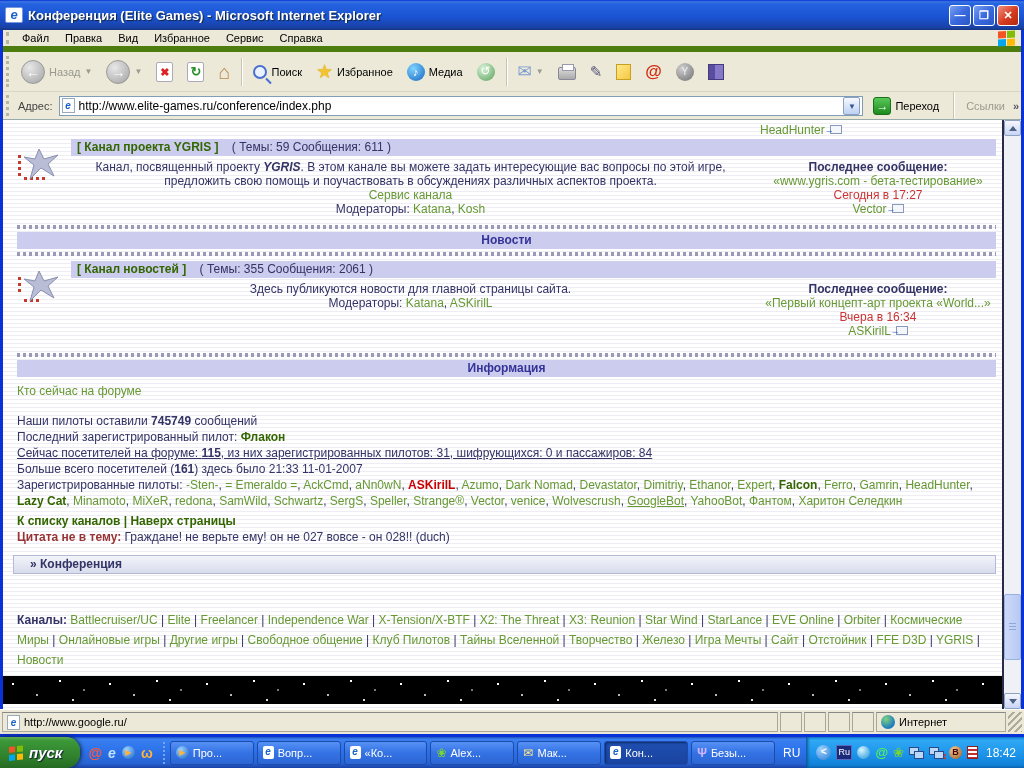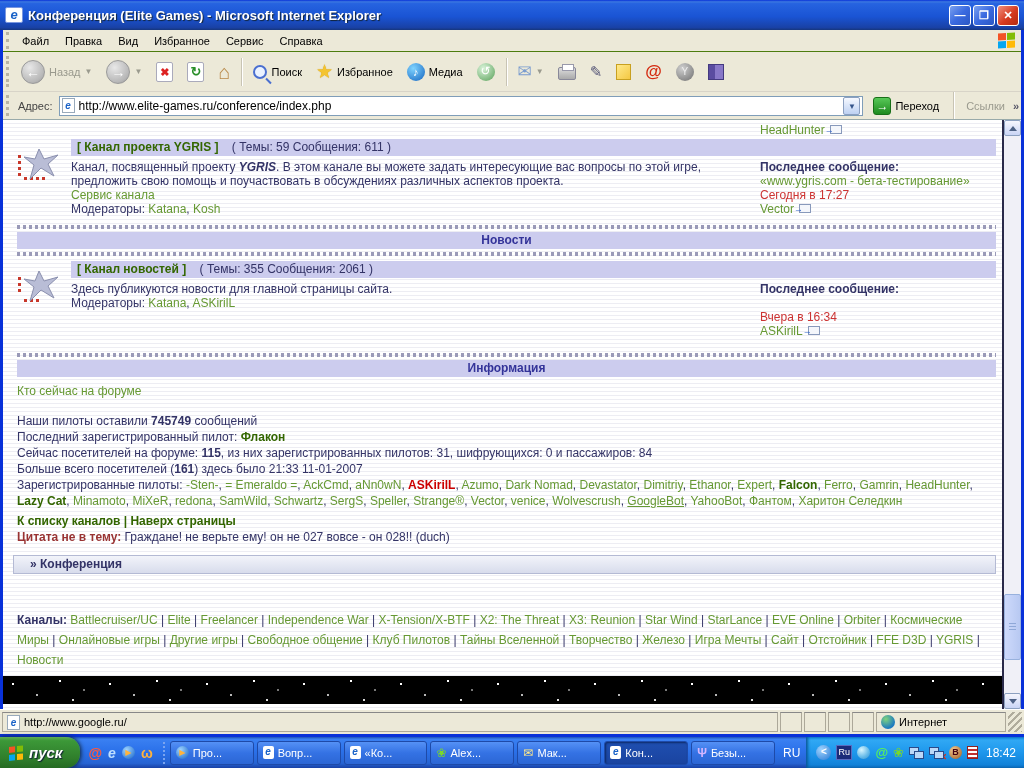--- a/index.html
+++ b/index.html
@@ -10,21 +10,21 @@
   body{width:1024px;height:768px;overflow:hidden;background:#000;}
   .window{width:1024px;height:737px;border-left:3px solid #0831d9;border-right:3px solid #0831d9;background:#fff;display:flex;flex-direction:column;}
   
   .titlebar{height:30px;background:linear-gradient(180deg,#0831d9 0%,#3b77e0 6%,#2663e0 12%,#1a54d4 55%,#1941a5 92%,#16367c 100%);display:flex;align-items:center;padding:0 5px;margin:0 -3px;}
   .titlebar .tlogo{width:18px;height:16px;background:#fff;border:1px solid #7a96df;border-radius:2px;color:#1b63c8;font-weight:bold;font-style:italic;font-size:13px;line-height:14px;text-align:center;margin-right:5px;}
   .title-text{color:#fff;font-weight:bold;font-size:13px;text-shadow:1px 1px 1px #123;flex:1;white-space:nowrap;overflow:hidden;}
   .winbtn{width:22px;height:21px;border:1px solid #fff;border-radius:3px;margin-left:2px;color:#fff;font-size:11px;line-height:19px;text-align:center;font-weight:bold;}
   .btn-min,.btn-max{background:linear-gradient(135deg,#7ba1ef 0%,#3a6ae0 50%,#2b57c4 100%);}
   .btn-close{background:linear-gradient(135deg,#f1907f 0%,#e25ampx 0%,#d63a1f 55%,#b32b10 100%);background:linear-gradient(135deg,#f1907f,#d63a1f 55%,#b32b10);}
   
-  .menubar{height:22px;background:var(--chrome);display:flex;align-items:center;font-size:11px;color:#000;border-bottom:1px solid #4d7c0f;}
+  .menubar{height:22px;background:var(--chrome);display:flex;align-items:center;font-size:11px;color:#000;border-bottom:6px solid #4d7c0f;}
   .grip{width:5px;height:80%;border-left:3px dotted #b8b4a4;margin:0 3px;}
   .menu-item{padding:3px 8px;}
   .winflag{margin-left:auto;margin-right:6px;display:grid;grid-template-columns:8px 8px;grid-gap:1px;transform:skewY(-4deg);}
   .winflag i{height:7px;display:block;}
   
   .toolbar{height:40px;background:var(--chrome);display:flex;align-items:center;font-size:11px;border-bottom:1px solid #d8d4c8;}
   .tbtn{display:flex;align-items:center;gap:4px;padding:4px 6px;border:1px solid transparent;border-radius:2px;white-space:nowrap;}
   .navcircle{width:24px;height:24px;border-radius:50%;background:radial-gradient(circle at 35% 30%,#e8e8e8,#b7b7b7 70%,#909090);border:1px solid #9a9a9a;color:#fff;font-size:14px;font-weight:bold;text-align:center;line-height:22px;}
   .disabled-label{color:#9a9a8e;}
   .ddarrow{color:#9a9a8e;font-size:8px;}
@@ -60,21 +60,21 @@
   
   .content{flex:1;position:relative;background:repeating-linear-gradient(180deg,#ffffff 0 3px,#ededf3 3px 4px);display:flex;border-top:1px solid #9aa;}
   .page{flex:1;padding:2px 6px 0 14px;font-size:12px;color:var(--navy);border-right:2px solid #2a2a4a;overflow:hidden;}
   .row{display:flex;}
   .icon-col{width:54px;padding-top:10px;}
   .main-col{flex:1;}
   .band{background:var(--band);height:17px;line-height:17px;font-weight:bold;padding:0 6px;margin:2px 0;}
   .band .ctitle{color:var(--dgreen);}
   .band .cstats{color:var(--navy);font-weight:normal;margin-left:10px;}
   .section-band{background:var(--band);height:17px;line-height:17px;text-align:center;font-weight:bold;color:#333399;margin:3px 0;}
-  .row-body{display:flex;padding:2px 0 6px;}
+  .row-body{display:flex;padding:2px 0 6px;text-align:center;}
   .desc-col{flex:1;padding-right:10px;line-height:14px;}
   .last-col{width:236px;line-height:14px;}
   .glink{color:var(--green);cursor:pointer;}
   .bold-navy{font-weight:bold;color:var(--navy);}
   .reddate{color:var(--red);}
   .jump{display:inline-block;width:12px;height:9px;border:1px solid #8899bb;background:#f4f6fb;position:relative;margin-left:5px;}
   .jump::before{content:"\2192";color:#3366cc;font-size:9px;position:absolute;left:-6px;top:-3px;}
   .sep{height:4px;background:repeating-linear-gradient(90deg,#9a9ab8 0 3px,transparent 3px 6px);margin:3px 0;}
   .ital{font-weight:bold;font-style:italic;}
   .info-block{line-height:16px;}
@@ -313,36 +313,36 @@
             <span class="cstats">( Темы: 355  Сообщения: 2061 )</span>
           </div>
           <div class="row-body" style="min-height:70px;">
             <div class="desc-col">
               <span>Здесь публикуются новости для главной страницы сайта.</span><br>
               <span>Модераторы:</span>
               <span><span class="glink">Katana</span>, <span class="glink">ASKirilL</span></span>
             </div>
             <div class="last-col">
               <span class="bold-navy">Последнее сообщение:</span><br>
-              <br>
+              <span class="glink">«Первый концепт-арт проекта «World...»</span><br>
               <span class="reddate">Вчера в 16:34</span><br>
               <span class="glink">ASKirilL</span><span class="jump"></span>
             </div>
           </div>
         </div>
       </div>
 
       <div class="sep"></div>
       <div class="section-band">Информация</div>
 
       <div class="info-block">
         <div style="margin:6px 0 14px;"><span class="glink">Кто сейчас на форуме</span></div>
         <div><span>Наши пилоты оставили </span><span class="bold-navy">745749</span><span> сообщений</span></div>
         <div><span>Последний зарегистрированный пилот: </span><span class="pilot green-bold">Флакон</span></div>
-        <div style="margin-top:0;"><span>Сейчас посетителей на форуме: </span><span class="bold-navy">115</span><span>, из них зарегистрированных пилотов: 31, шифрующихся: 0 и пассажиров: 84</span></div>
+        <div style="margin-top:0;text-decoration:underline;"><span>Сейчас посетителей на форуме: </span><span class="bold-navy">115</span><span>, из них зарегистрированных пилотов: 31, шифрующихся: 0 и пассажиров: 84</span></div>
         <div><span>Больше всего посетителей (</span><span class="bold-navy">161</span><span>) здесь было 21:33 11-01-2007</span></div>
         <div><span>Зарегистрированные пилоты: </span><span><span class="pilot">-Sten-</span>, <span class="pilot">= Emeraldo =</span>, <span class="pilot">AckCmd</span>, <span class="pilot">aNn0wN</span>, <span class="pilot red-bold">ASKirilL</span>, <span class="pilot">Azumo</span>, <span class="pilot">Dark Nomad</span>, <span class="pilot">Devastator</span>, <span class="pilot">Dimitriy</span>, <span class="pilot">Ethanor</span>, <span class="pilot">Expert</span>, <span class="pilot green-bold">Falcon</span>, <span class="pilot">Ferro</span>, <span class="pilot">Gamrin</span>, <span class="pilot">HeadHunter</span>, <span class="pilot green-bold">Lazy Cat</span>, <span class="pilot">Minamoto</span>, <span class="pilot">MiXeR</span>, <span class="pilot">redona</span>, <span class="pilot">SamWild</span>, <span class="pilot">Schwartz</span>, <span class="pilot">SergS</span>, <span class="pilot">Speller</span>, <span class="pilot">Strange®</span>, <span class="pilot">Vector</span>, <span class="pilot">venice</span>, <span class="pilot">Wolvescrush</span>, <span class="pilot link-underline">GoogleBot</span>, <span class="pilot">YahooBot</span>, <span class="pilot">Фантом</span>, <span class="pilot">Харитон Селедкин</span></span></div>
         <div class="navlinks"><span>К списку каналов</span><span> | </span><span>Наверх страницы</span></div>
         <div><span class="quote-label">Цитата не в тему: </span><span>Граждане! не верьте ему! он не 027 вовсе - он 028!! (duch)</span></div>
       </div>
 
       <div class="conf-band">» Конференция</div>
       <div class="channels">
         <span class="chlabel">Каналы: </span><span><span class="glink">Battlecruiser/UC</span> | <span class="glink">Elite</span> | <span class="glink">Freelancer</span> | <span class="glink">Independence War</span> | <span class="glink">X-Tension/X-BTF</span> | <span class="glink">X2: The Threat</span> | <span class="glink">X3: Reunion</span> | <span class="glink">Star Wind</span> | <span class="glink">StarLance</span> | <span class="glink">EVE Online</span> | <span class="glink">Orbiter</span> | <span class="glink">Космические Миры</span> | <span class="glink">Онлайновые игры</span> | <span class="glink">Другие игры</span> | <span class="glink">Свободное общение</span> | <span class="glink">Клуб Пилотов</span> | <span class="glink">Тайны Вселенной</span> | <span class="glink">Творчество</span> | <span class="glink">Железо</span> | <span class="glink">Игра Мечты</span> | <span class="glink">Сайт</span> | <span class="glink">Отстойник</span> | <span class="glink">FFE D3D</span> | <span class="glink">YGRIS</span> | <span class="glink">Новости</span></span>
       </div>

